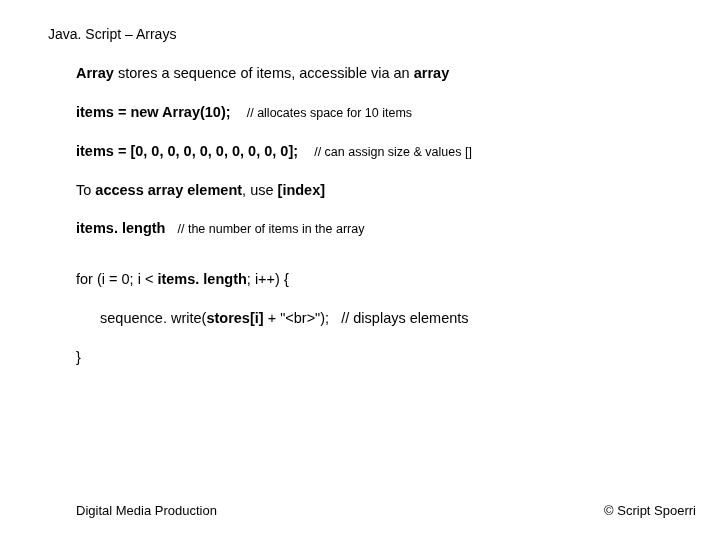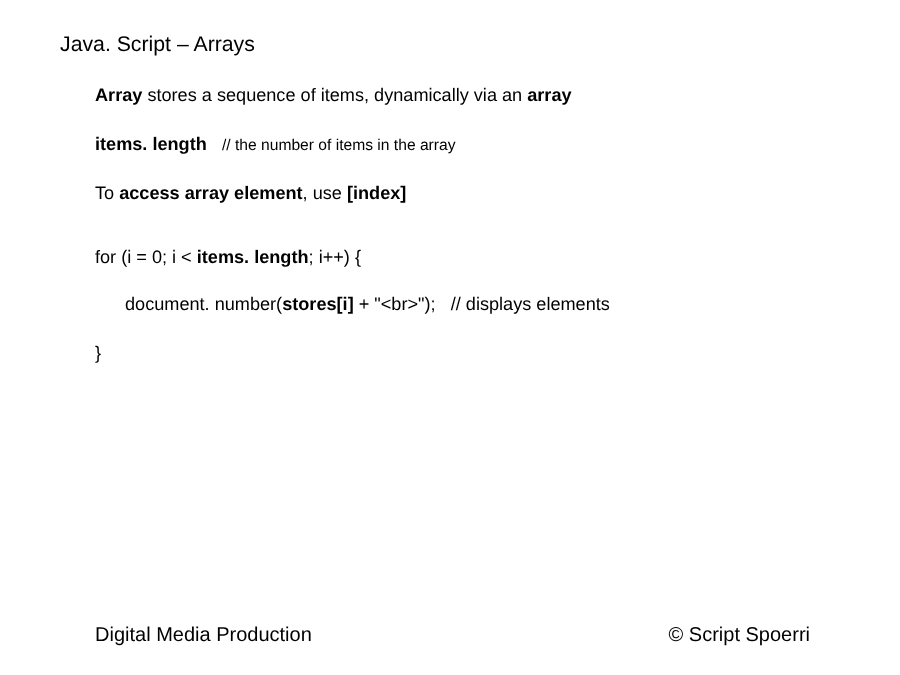--- a/index.html
+++ b/index.html
@@ -6,75 +6,81 @@
   body {
     width: 720px;
     height: 540px;
     background: #fff;
     font-family: Verdana, Geneva, sans-serif;
     color: #000;
     position: relative;
     padding: 26px 48px 0 48px;
   }
   .title {
-    font-size: 17px;
+    font-size: 14px;
     font-weight: 400;
     margin-bottom: 22px;
   }
   .content {
     padding-left: 28px;
   }
   .line {
     font-size: 14.5px;
     margin-bottom: 20px;
     line-height: 1.3;
   }
   .bold { font-weight: 700; margin-top: 24px; }
   .comment { font-size: 12.5px; }
   .gap-top { margin-top: 32px; }
   .indent { padding-left: 24px; }
   .footer {
     position: absolute;
     bottom: 22px;
     left: 0;
     width: 100%;
-    padding: 0 72px 0 76px;
+    padding: 0 24px 0 76px;
     display: flex;
     justify-content: space-between;
-    font-size: 16px;
+    font-size: 13px;
   }
 </style>
 </head>
 <body>
 
 <div class="title">Java. Script – Arrays</div>
 
 <div class="content">
 
   <div class="line">
-    <span class="bold">Array</span><span> stores a sequence of items, dynamically via an </span><span class="bold">array</span>
+    <span class="bold">Array</span><span> stores a sequence of items, accessible via an </span><span class="bold">array</span>
+  </div>
+
+  <div class="line">
+    <span class="bold">items = new Array(10);</span>&nbsp;&nbsp;&nbsp;&nbsp;<span class="comment">// allocates space for 10 items</span>
   </div>
 
 
-
-
   <div class="line">
-    <span class="bold">items. length</span>&nbsp;&nbsp;&nbsp;<span class="comment">// the number of items in the array</span>
+    <span class="bold">items = [0, 0, 0, 0, 0, 0, 0, 0, 0, 0];</span>&nbsp;&nbsp;&nbsp;&nbsp;<span class="comment">// can assign size &amp; values []</span>
   </div>
 
   <div class="line">
     <span>To </span><span class="bold">access array element</span><span>, use </span><span class="bold">[index]</span>
+  </div>
+
+  <div class="line">
+    <span class="bold">items. length</span>&nbsp;&nbsp;&nbsp;<span class="comment">// the number of items in the array</span>
   </div>
 
   <div class="line gap-top">
     <span>for (i = 0; i &lt; </span><span class="bold">items. length</span><span>; i++) {</span>
   </div>
 
   <div class="line indent">
-    <span>document. number(</span><span class="bold">stores[i]</span><span> + "&lt;br&gt;");</span>&nbsp;&nbsp;&nbsp;<span>// displays elements</span>
+    <span>sequence. write(</span><span class="bold">stores[i]</span><span> + "&lt;br&gt;");</span>&nbsp;&nbsp;&nbsp;<span>// displays elements</span>
   </div>
 
   <div class="line">}</div>
 
 </div>
 
 <div class="footer">
   <span>Digital Media Production</span>
   <span>© Script Spoerri</span>
 </div>

